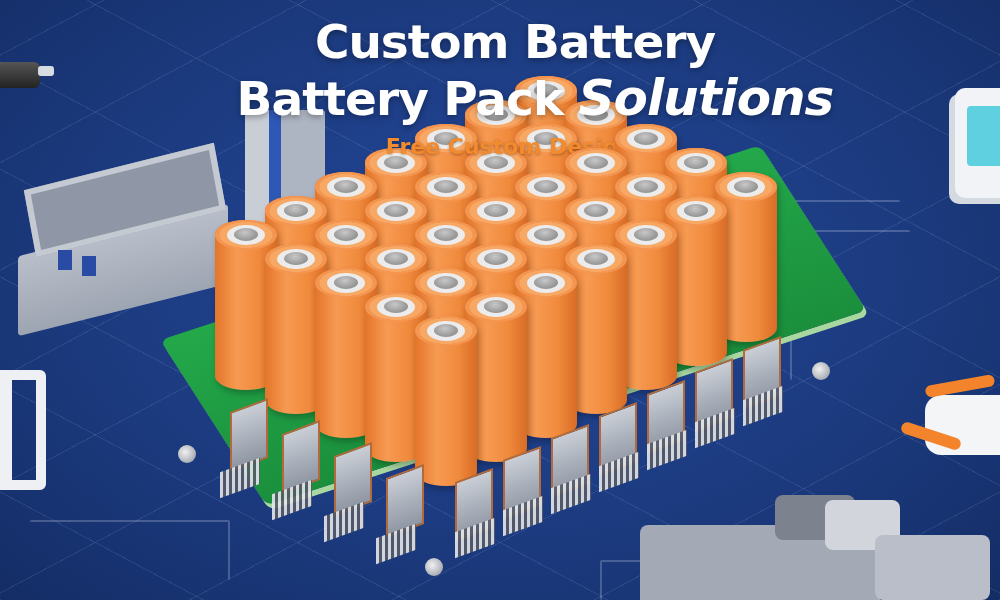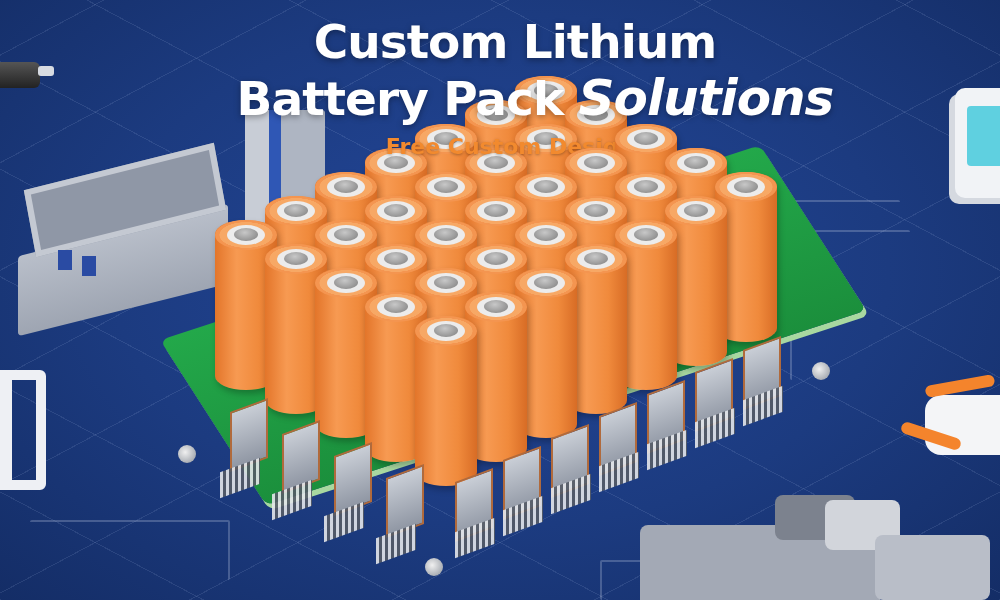--- a/index.html
+++ b/index.html
@@ -417,19 +417,19 @@
         <div class="tab" style="left: 647px; top: 387px; z-index: 80;"></div>
         <div class="pins" style="left: 647px; top: 437px; z-index: 81;"></div>
         <div class="tab" style="left: 695px; top: 365px; z-index: 80;"></div>
         <div class="pins" style="left: 695px; top: 415px; z-index: 81;"></div>
         <div class="tab" style="left: 743px; top: 343px; z-index: 80;"></div>
         <div class="pins" style="left: 743px; top: 393px; z-index: 81;"></div>
       </div>
   </div>
 
   <div class="title">
-    <div class="line1">Custom Lithium</div>
+    <div class="line1">Custom Battery</div>
     <div class="line2">
       <span>Battery Pack </span><span class="em">Solutions</span>
     </div>
   </div>
   <div class="subtitle">Free Custom Design</div>
 </div>
 
 </body></html>

